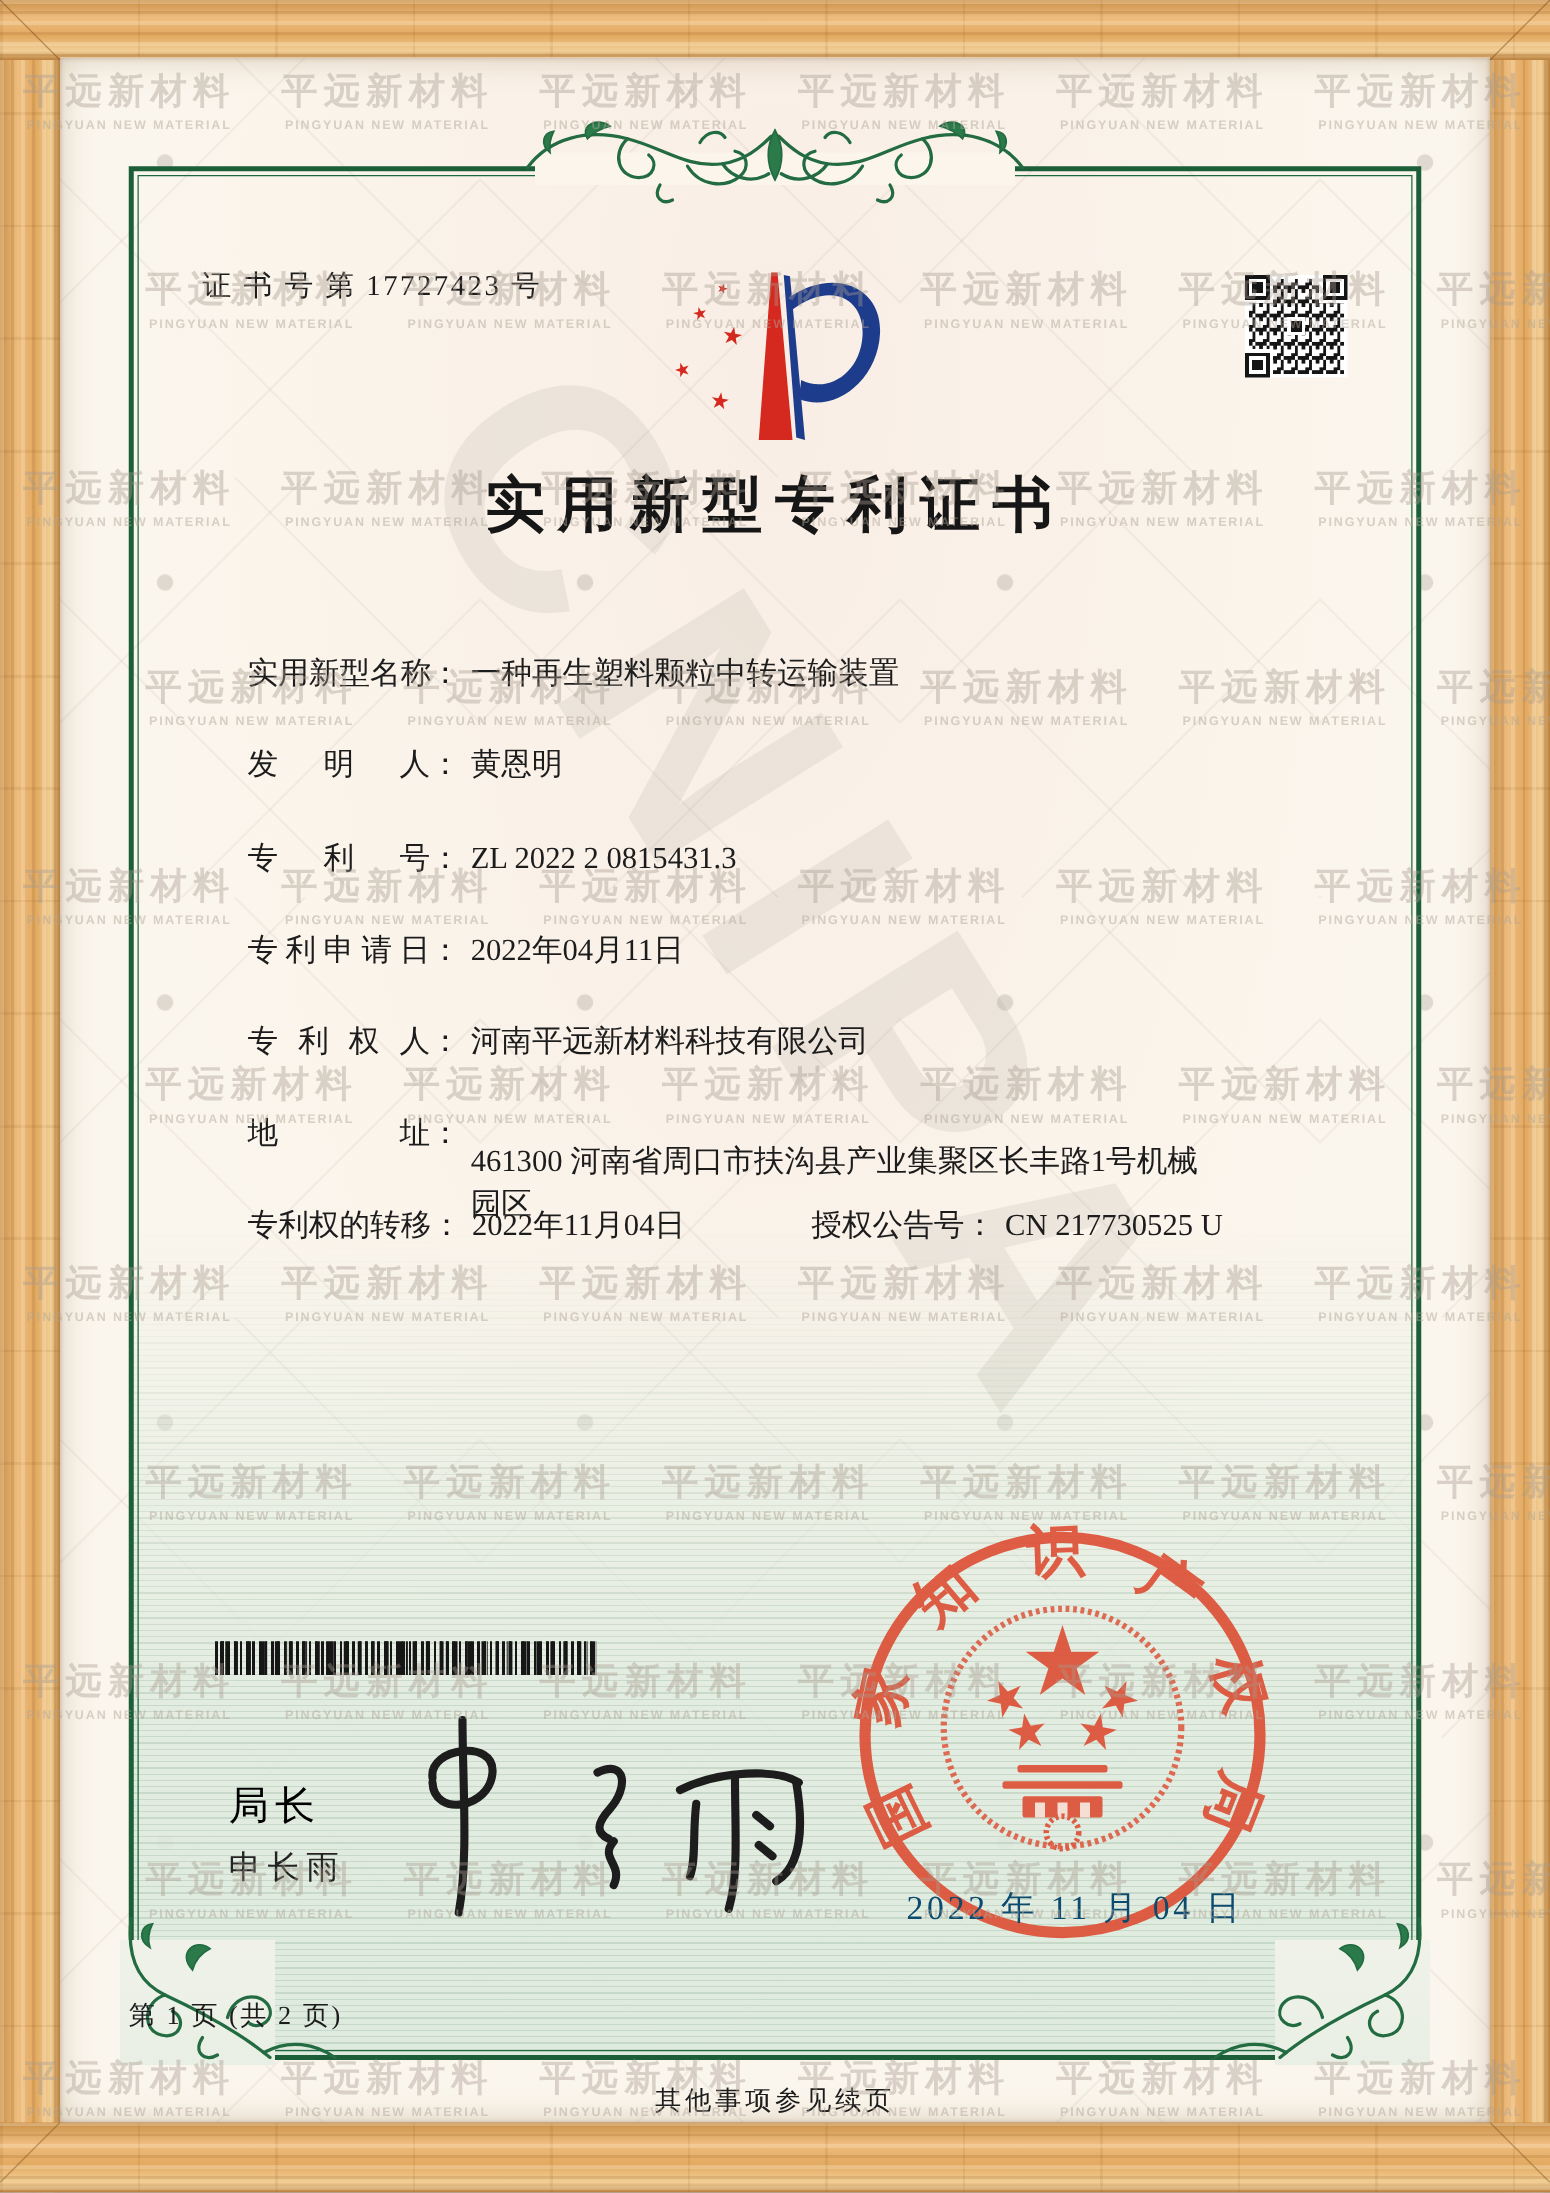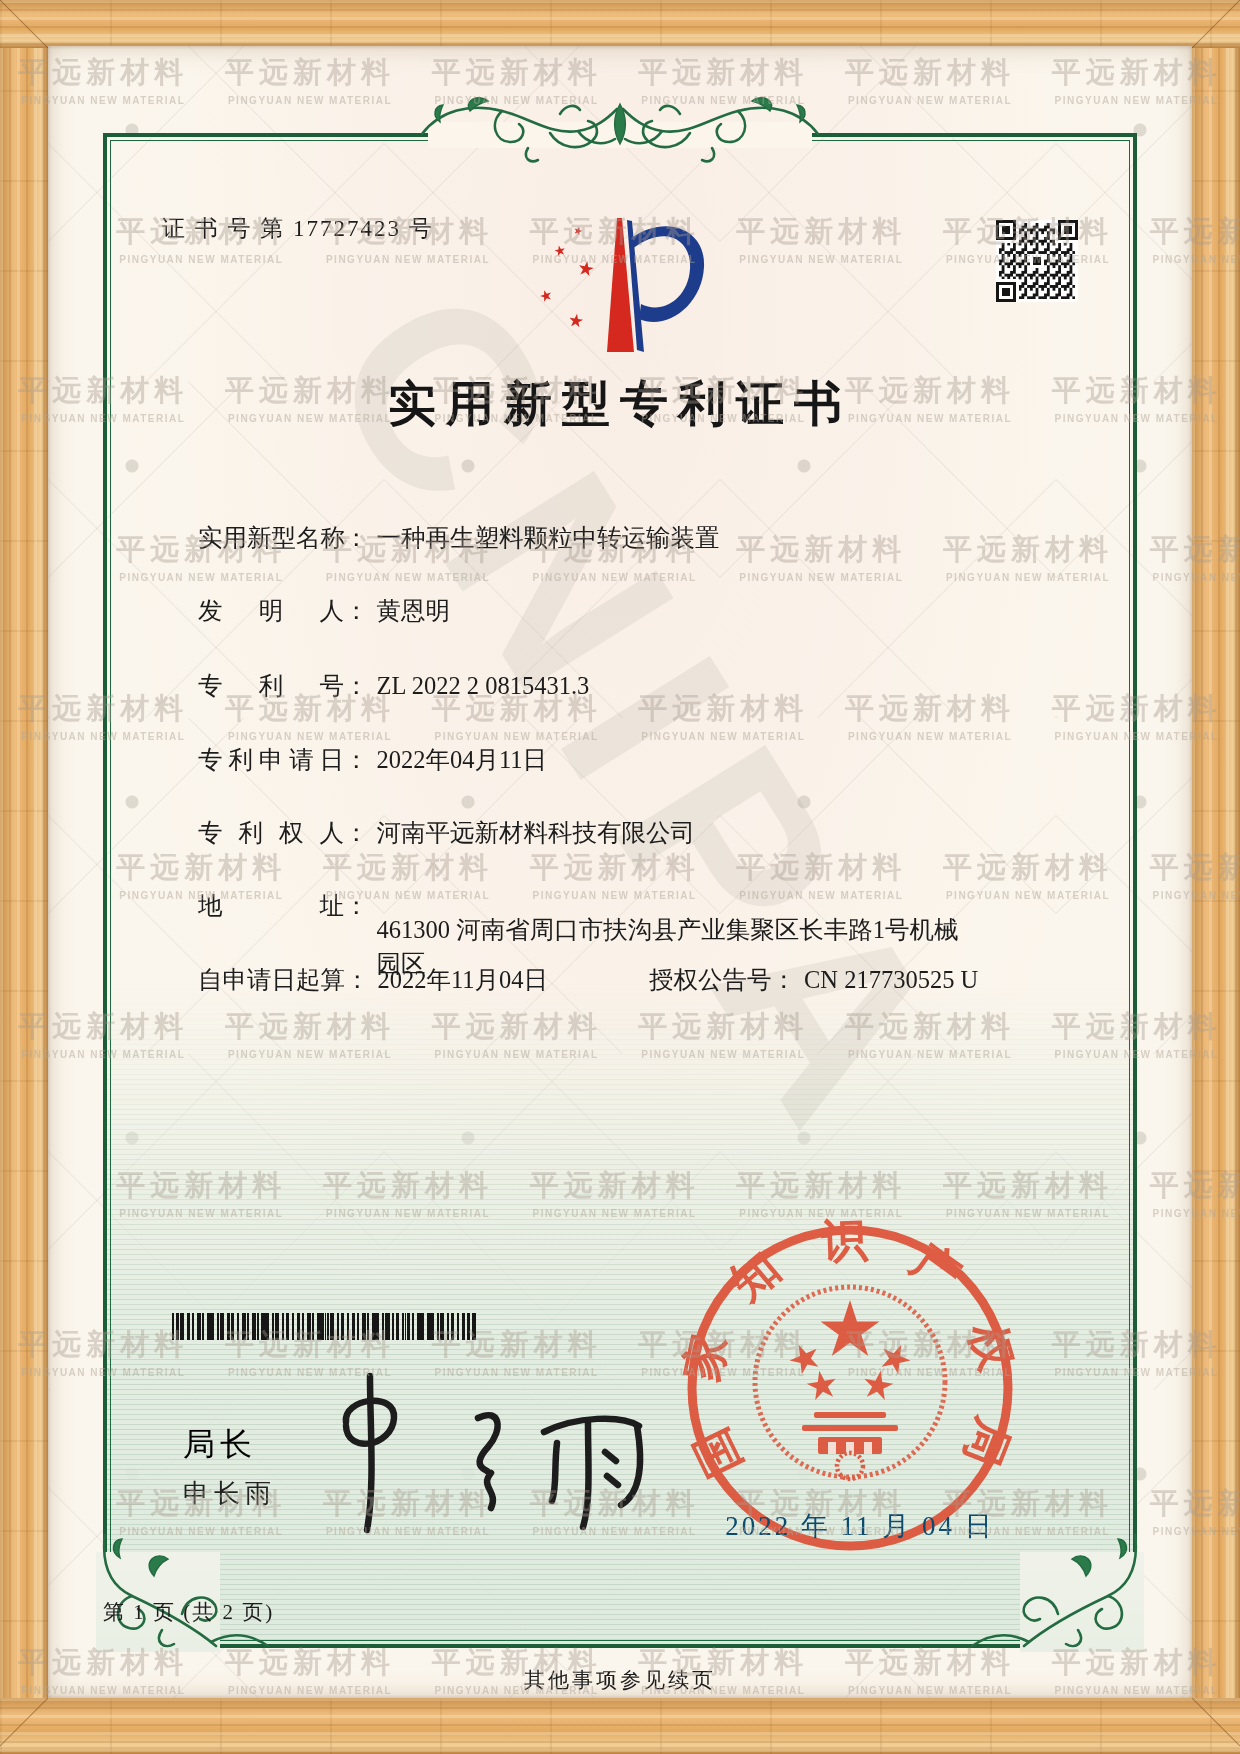--- a/index.html
+++ b/index.html
@@ -226,21 +226,21 @@
     <div class="f-row" style="top:743px">
       <span class="f-label">专利申请日</span><span class="f-colon">：</span><span class="f-value">2022年04月11日</span>
     </div>
     <div class="f-row" style="top:816px">
       <span class="f-label">专利权人</span><span class="f-colon">：</span><span class="f-value">河南平远新材料科技有限公司</span>
     </div>
     <div class="f-row" style="top:889px">
       <span class="f-label">地址</span><span class="f-colon">：</span><span class="f-value addr">461300 河南省周口市扶沟县产业集聚区长丰路1号机械园区</span>
     </div>
     <div class="f-row" style="top:963px">
-      <span>自申请日起算</span><span>：</span><span class="f-value">2022年11月04日</span>
+      <span>专利权的转移</span><span>：</span><span class="f-value">2022年11月04日</span>
       <span class="grant-right">
         <span>授权公告号</span><span>：</span><span class="f-value">CN 217730525 U</span>
       </span>
     </div>
 
 
     <div class="barcode"></div>
 
     <div class="director-label">局长</div>
     <div class="director-name">申长雨</div>

